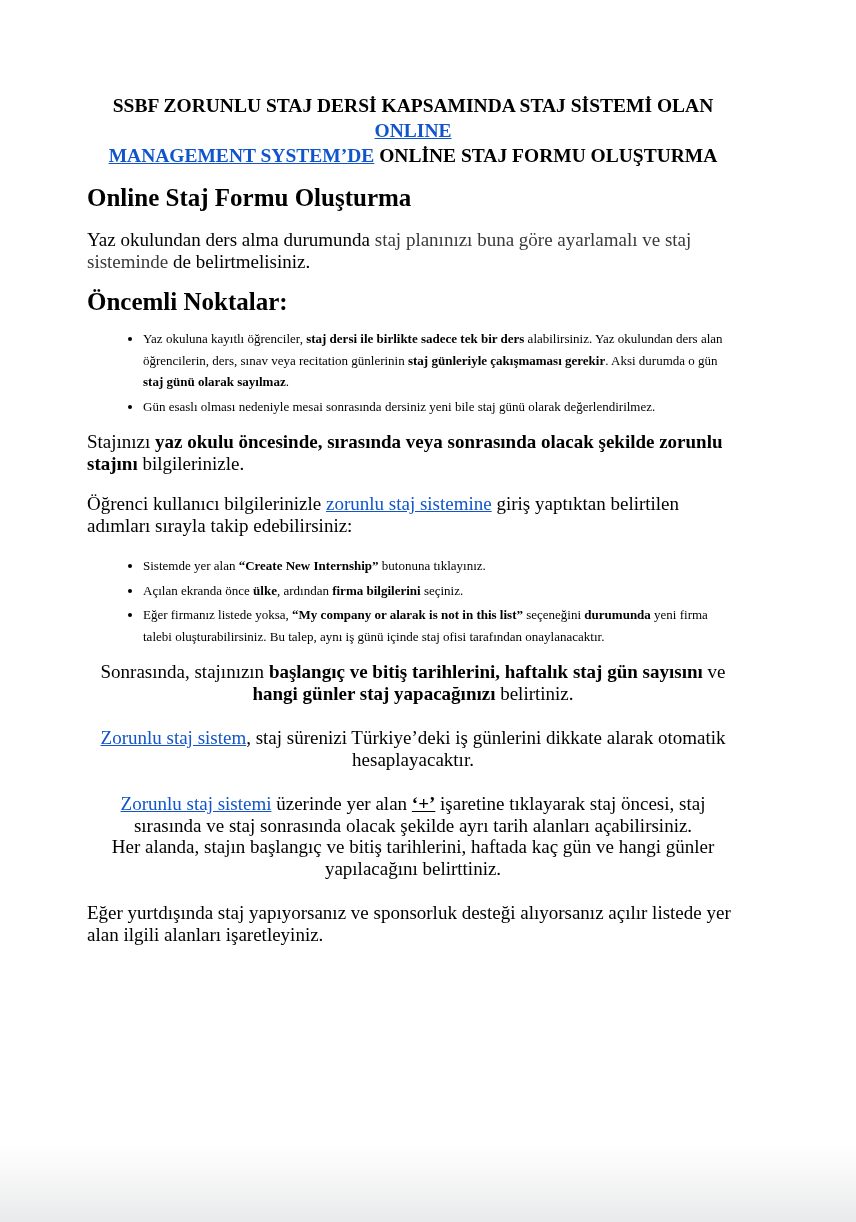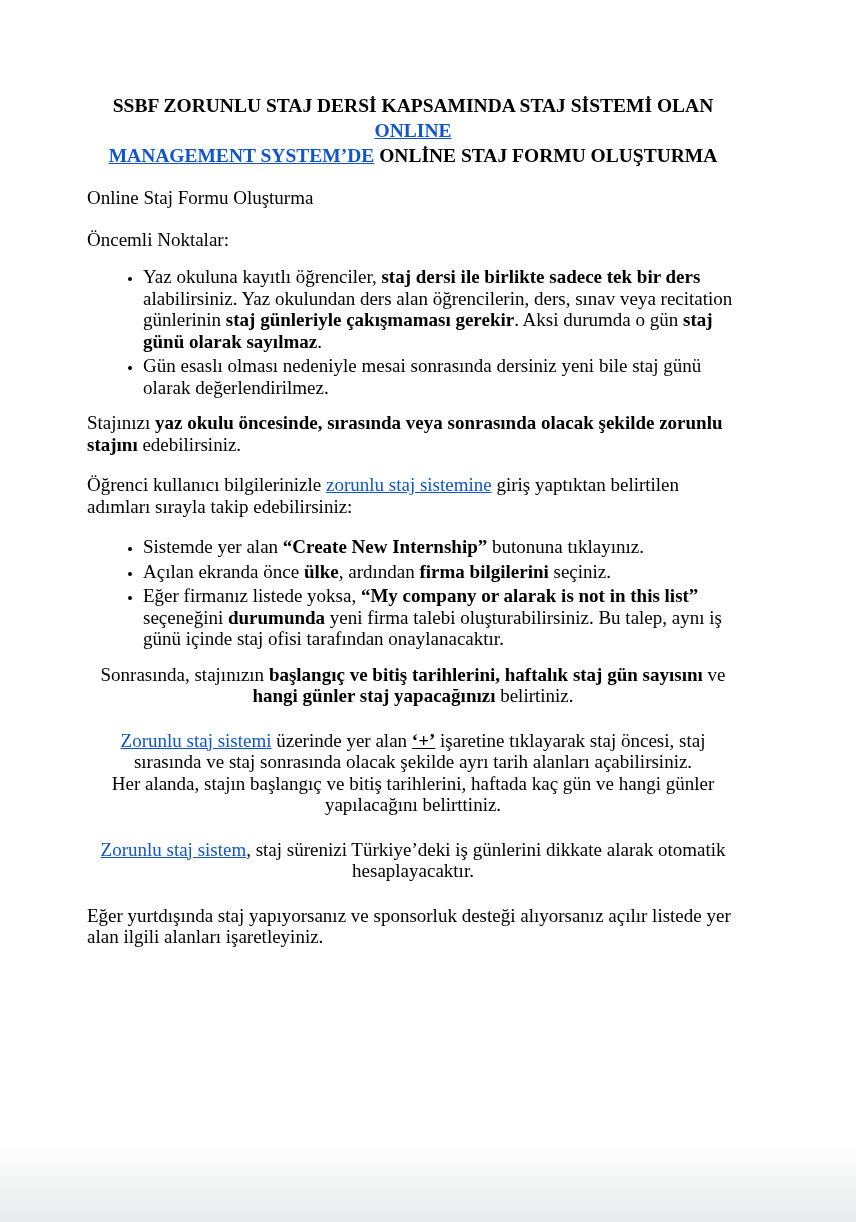--- a/index.html
+++ b/index.html
@@ -14,36 +14,36 @@
     box-sizing:border-box;
     width:854px;
     padding:93px 115px 40px 87px;
   }
   .title{
     font-size:19.5px;font-weight:bold;line-height:25px;
     text-align:center;margin:0 0 19px 0;
   }
   .tline{display:block;}
   h2{
-    font-size:19px;font-weight:normal;line-height:22px;
+    font-size:25px;font-weight:bold;line-height:22px;
     margin:0 0 15px 0;
   }
   h2.spaced{margin:0 0 20px 0;}
   p{
     font-size:19px;line-height:21.5px;
     margin:0 0 19px 0;
   }
   p.gap-lg{margin-bottom:23px;text-align:center;}
   ul{
     margin:0 0 14px 0;
     padding:0 0 0 56px;
     list-style:disc outside;
   }
   li{
-    font-size:19px;line-height:21.5px;
+    font-size:13px;line-height:21.5px;
     margin:0 0 3px 0;
   }
   li::marker{font-size:15px;}
   .b{font-weight:bold;}
   .u{text-decoration:underline;}
   .dim{color:#3a3a3a;}
   a.lnk{color:#1155CC;text-decoration:underline;cursor:pointer;}
   .title a.lnk{font-weight:bold;}
 </style>
 </head>
@@ -51,39 +51,40 @@
 
 <div class="page">
 
   <h1 class="title">
     <span class="tline"><span>SSBF ZORUNLU STAJ DERSİ KAPSAMINDA STAJ SİSTEMİ OLAN </span><a class="lnk">ONLINE</a></span>
     <span class="tline"><a class="lnk">MANAGEMENT SYSTEM’DE</a><span> ONLİNE STAJ FORMU OLUŞTURMA</span></span>
   </h1>
 
   <h2 class="spaced">Online Staj Formu Oluşturma</h2>
 
+  <p><span>Yaz okulundan ders alma durumunda </span><span class="dim">staj planınızı buna göre ayarlamalı ve staj sisteminde</span><span> de belirtmelisiniz.</span></p>
 
   <h2>Öncemli Noktalar:</h2>
 
   <ul>
     <li><span>Yaz okuluna kayıtlı öğrenciler, </span><span class="b">staj dersi ile birlikte sadece tek bir ders</span><span> alabilirsiniz. Yaz okulundan ders alan öğrencilerin, ders, sınav veya recitation günlerinin </span><span class="b">staj günleriyle çakışmaması gerekir</span><span>. Aksi durumda o gün </span><span class="b">staj günü olarak sayılmaz</span><span>.</span></li>
     <li><span>Gün esaslı olması nedeniyle mesai sonrasında dersiniz yeni bile staj günü olarak değerlendirilmez.</span></li>
   </ul>
 
-  <p><span>Stajınızı </span><span class="b">yaz okulu öncesinde, sırasında veya sonrasında olacak şekilde zorunlu stajını</span><span> edebilirsiniz.</span></p>
+  <p><span>Stajınızı </span><span class="b">yaz okulu öncesinde, sırasında veya sonrasında olacak şekilde zorunlu stajını</span><span> bilgilerinizle.</span></p>
 
   <p><span>Öğrenci kullanıcı bilgilerinizle </span><a class="lnk">zorunlu staj sistemine</a><span> giriş yaptıktan belirtilen adımları sırayla takip edebilirsiniz:</span></p>
 
   <ul>
     <li><span>Sistemde yer alan </span><span class="b">“Create New Internship”</span><span> butonuna tıklayınız.</span></li>
     <li><span>Açılan ekranda önce </span><span class="b">ülke</span><span>, ardından </span><span class="b">firma bilgilerini</span><span> seçiniz.</span></li>
     <li><span>Eğer firmanız listede yoksa, </span><span class="b">“My company or alarak is not in this list”</span><span> seçeneğini </span><span class="b">durumunda</span><span> yeni firma talebi oluşturabilirsiniz. Bu talep, aynı iş günü içinde staj ofisi tarafından onaylanacaktır.</span></li>
   </ul>
 
   <p class="gap-lg"><span>Sonrasında, stajınızın </span><span class="b">başlangıç ve bitiş tarihlerini, haftalık staj gün sayısını</span><span> ve </span><span class="b">hangi günler staj yapacağınızı</span><span> belirtiniz.</span></p>
 
+  <p class="gap-lg"><a class="lnk">Zorunlu staj sistem</a><span>, staj sürenizi Türkiye’deki iş günlerini dikkate alarak otomatik hesaplayacaktır.</span></p>
+
   <p class="gap-lg"><a class="lnk">Zorunlu staj sistemi</a><span> üzerinde yer alan </span><span class="b u">‘+’</span><span> işaretine tıklayarak staj öncesi, staj sırasında ve staj sonrasında olacak şekilde ayrı tarih alanları açabilirsiniz.</span><br><span>Her alanda, stajın başlangıç ve bitiş tarihlerini, haftada kaç gün ve hangi günler yapılacağını belirttiniz.</span></p>
-
-  <p class="gap-lg"><a class="lnk">Zorunlu staj sistem</a><span>, staj sürenizi Türkiye’deki iş günlerini dikkate alarak otomatik hesaplayacaktır.</span></p>
 
   <p><span>Eğer yurtdışında staj yapıyorsanız ve sponsorluk desteği alıyorsanız açılır listede yer alan ilgili alanları işaretleyiniz.</span></p>
 
 </div>
 
 </body></html>

